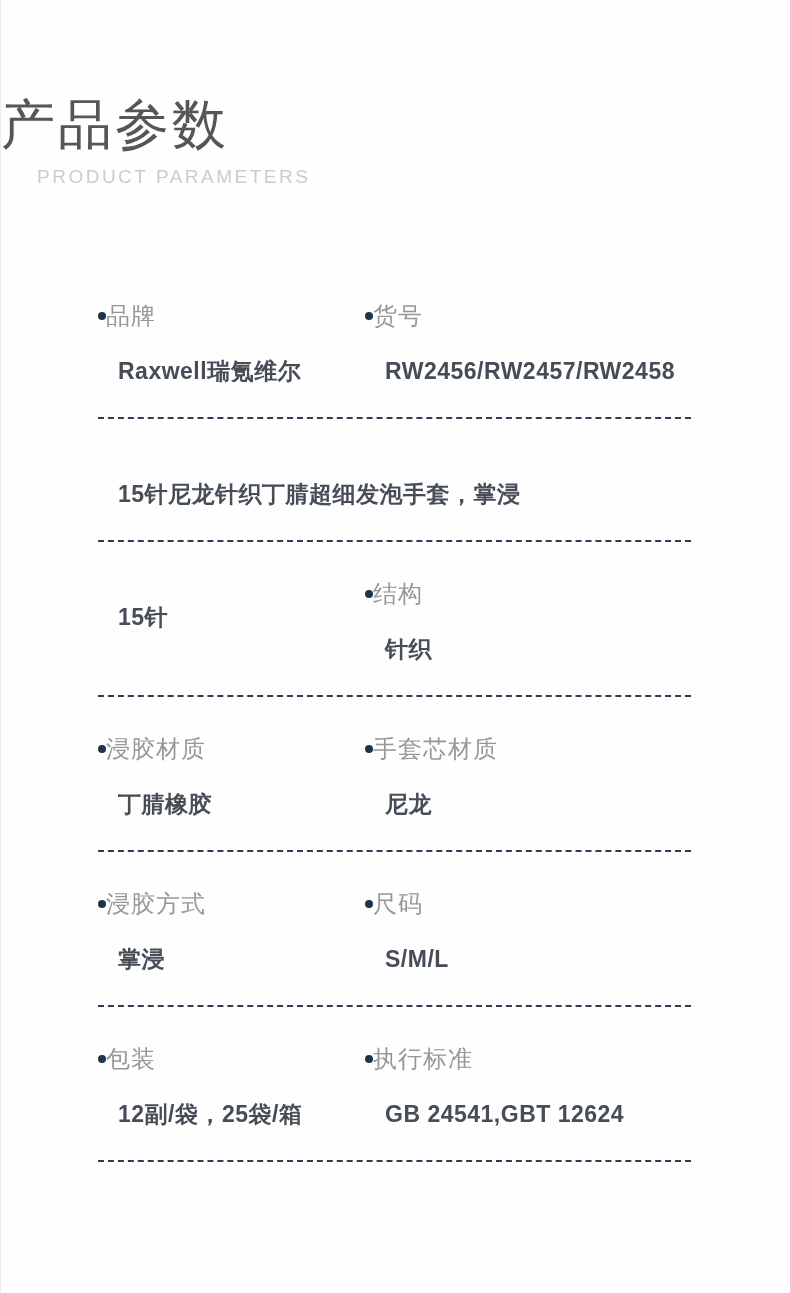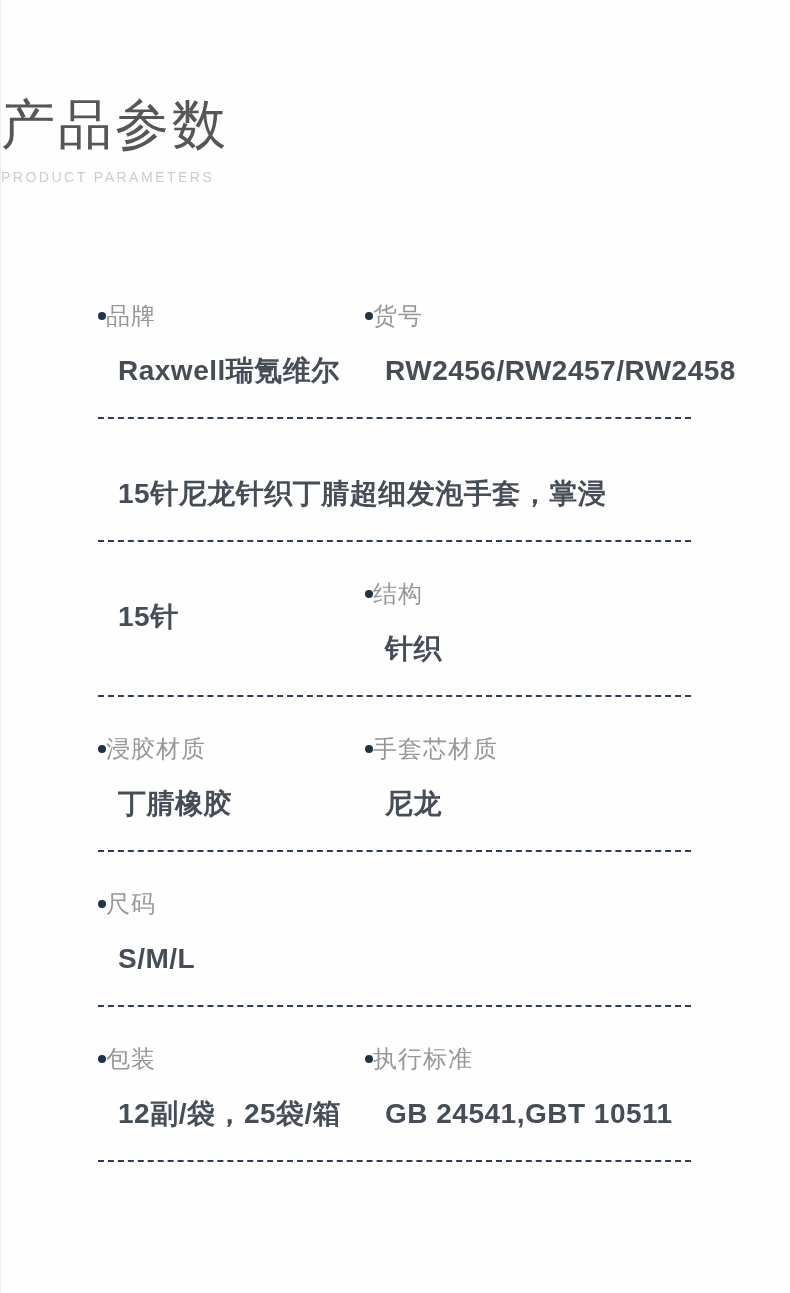--- a/index.html
+++ b/index.html
@@ -26,25 +26,26 @@
   }
   .title {
     font-size: 54px;
     line-height: 60px;
     font-weight: 100;
     letter-spacing: 3px;
     color: var(--title, #565656);
   }
   .subtitle {
     margin-top: 12px;
-    font-size: 14px;
+    font-size: 19px;
     line-height: 22px;
     font-weight: 300;
     letter-spacing: 2.5px;
     color: var(--subtitle, #cccccc);
+    padding-left: 36px;
   }
 
   
   .params {
     width: 593px;
     margin: 76px 0 0 97px;
     padding-bottom: 107px;
   }
   .row {
     display: grid;
@@ -67,21 +68,21 @@
     background: var(--bullet, #1f3349);
   }
   .label {
     font-size: 24px;
     font-weight: 300;
     color: var(--label, #979797);
     letter-spacing: 1px;
   }
   .value {
     margin: 24px 0 0 20px;
-    font-size: 28px;
+    font-size: 23px;
     line-height: 30px;
     font-weight: 600;
     color: var(--value, #464d57);
     letter-spacing: 0.5px;
   }
 </style>
 </head>
 <body>
 
 <div class="page">
@@ -143,37 +144,44 @@
           <span class="label">手套芯材质</span>
         </div>
         <div class="value">尼龙</div>
       </div>
     </div>
 
     <div class="row">
       <div class="cell">
         <div class="label-line">
           <span class="bullet"></span>
+          <span class="label">浸胶方式</span>
+        </div>
+        <div class="value">掌浸</div>
+      </div>
+      <div class="cell">
+        <div class="label-line">
+          <span class="bullet"></span>
           <span class="label">尺码</span>
         </div>
         <div class="value">S/M/L</div>
       </div>
     </div>
 
     <div class="row">
       <div class="cell">
         <div class="label-line">
           <span class="bullet"></span>
           <span class="label">包装</span>
         </div>
         <div class="value">12副/袋，25袋/箱</div>
       </div>
       <div class="cell">
         <div class="label-line">
           <span class="bullet"></span>
           <span class="label">执行标准</span>
         </div>
-        <div class="value">GB 24541,GBT 10511</div>
+        <div class="value">GB 24541,GBT 12624</div>
       </div>
     </div>
 
   </main>
 </div>
 
 </body></html>

